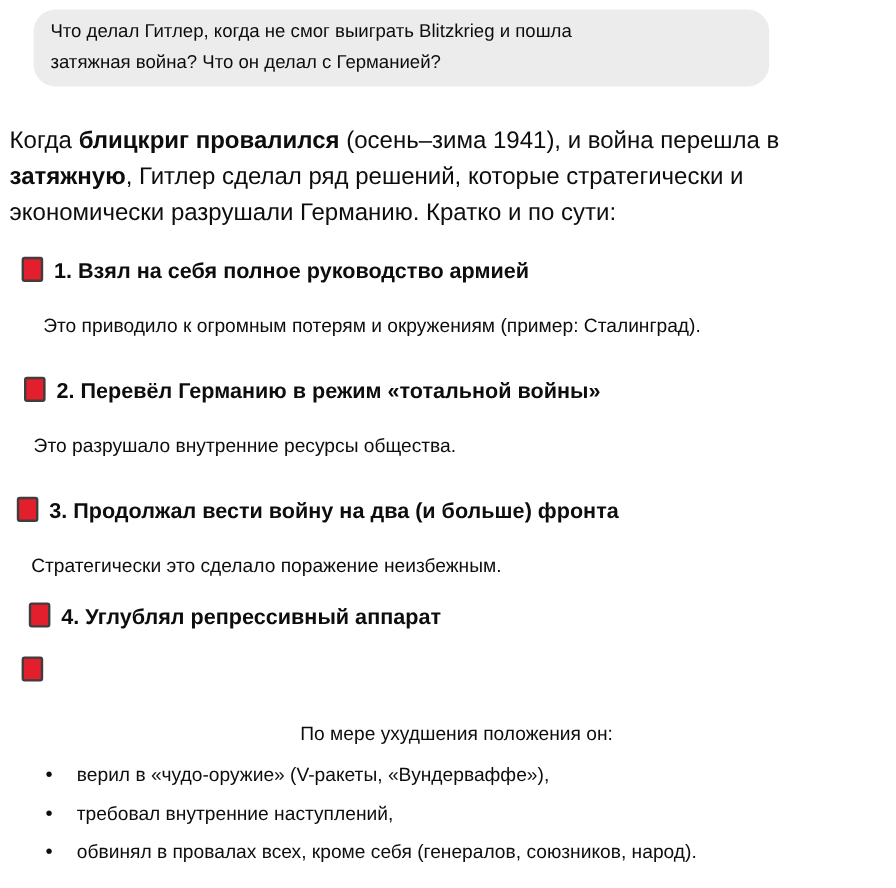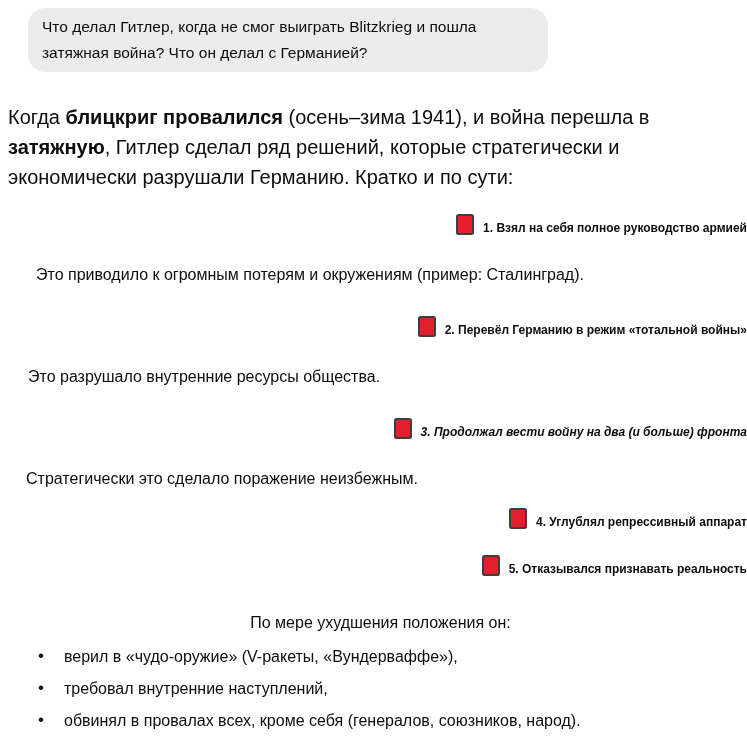--- a/index.html
+++ b/index.html
@@ -5,37 +5,37 @@
   html,body{margin:0;padding:0;}
   body{
     width:747px;height:740px;overflow:hidden;background:#ffffff;
     color:#0d0d0d;font-family:"Liberation Sans",sans-serif;
   }
   .chat{position:relative;width:747px;height:740px;}
 
   
   .bubble{
     background:#ececec;border-radius:18px;
-    margin:8px 0 0 28px;width:520px;box-sizing:border-box;
+    margin:8px 0 0 28px;width:613px;box-sizing:border-box;
     padding:6px 14px;font-size:15.5px;line-height:26px;color:#0d0d0d;
   }
   .bubble .line{white-space:nowrap;}
 
   
   .intro{margin:30px 8px 0 8px;font-size:20px;line-height:30px;}
   .intro .bold{font-weight:bold;}
 
   
-  .sec .h{font-weight:bold;font-size:12px;line-height:22px;margin:30px 0 0 0;text-align:right;}
+  .sec .h{font-weight:bold;font-size:18px;line-height:22px;margin:30px 0 0 0;}
   .sec .b{font-size:16px;line-height:22px;margin:25px 0 0 0;}
   .sec1 .h{margin-top:22px;padding-left:18px;}
   .sec1 .b{padding-left:20px;margin-left:16px;}
   .sec2 .h{padding-left:20px;}
   .sec2 .b{padding-left:28px;}
-  .sec3 .h{padding-left:14px;font-style:italic;}
+  .sec3 .h{padding-left:14px;}
   .sec3 .b{padding-left:26px;}
   .sec4 .h{margin-top:18px;padding-left:24px;}
   .sec4 .b{margin-top:34px;padding-left:12px;}
   .sec5 .h{margin-top:22px;padding-left:18px;}
   .sec5 .b{margin-top:32px;padding-left:14px;text-align:center;}
 
   
   .sq{
     display:inline-block;width:14px;height:17px;
     background:#e31e2d;border:2px solid #3e3e3e;border-radius:2.5px;
@@ -74,21 +74,21 @@
     <section class="sec sec3">
       <h3 class="h"><span class="sq"></span><span>3. Продолжал вести войну на два (и больше) фронта</span></h3>
       <p class="b">Стратегически это сделало поражение неизбежным.</p>
     </section>
 
     <section class="sec sec4">
       <h3 class="h"><span class="sq"></span><span>4. Углублял репрессивный аппарат</span></h3>
     </section>
 
     <section class="sec sec5">
-      <h3 class="h"><span class="sq"></span><span>5. Отказывался признавать реальность</span></h3>
+      <h3 class="h"><span class="sq"></span></h3>
       <p class="b">По мере ухудшения положения он:</p>
     </section>
 
     <ul class="bullets">
       <li><span class="dot">•</span><span>верил в «чудо-оружие» (V-ракеты, «Вундерваффе»),</span></li>
       <li><span class="dot">•</span><span>требовал внутренние наступлений,</span></li>
       <li><span class="dot">•</span><span>обвинял в провалах всех, кроме себя (генералов, союзников, народ).</span></li>
     </ul>
 
   </div>

